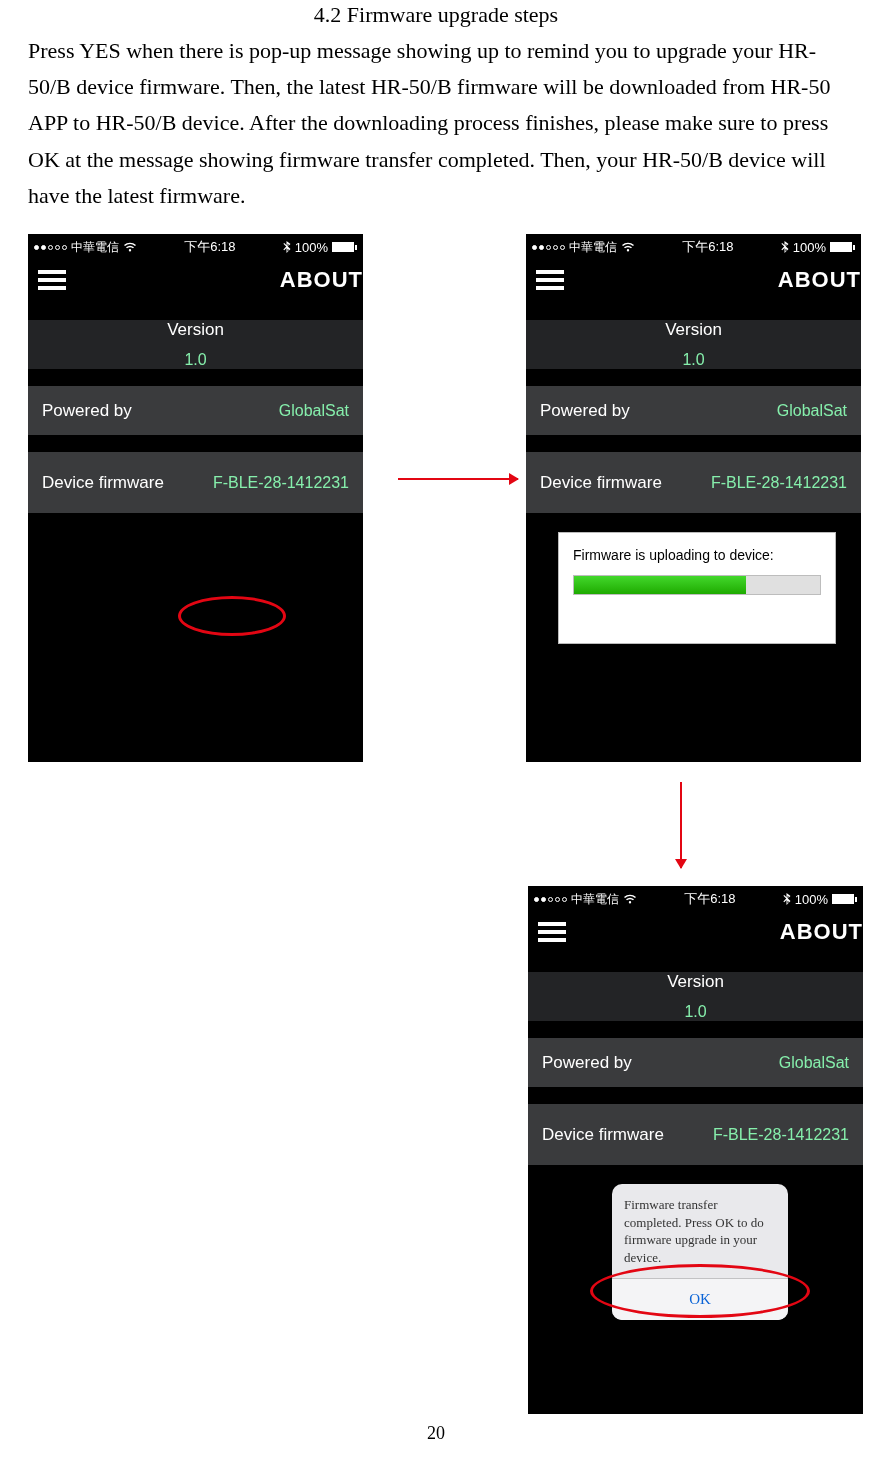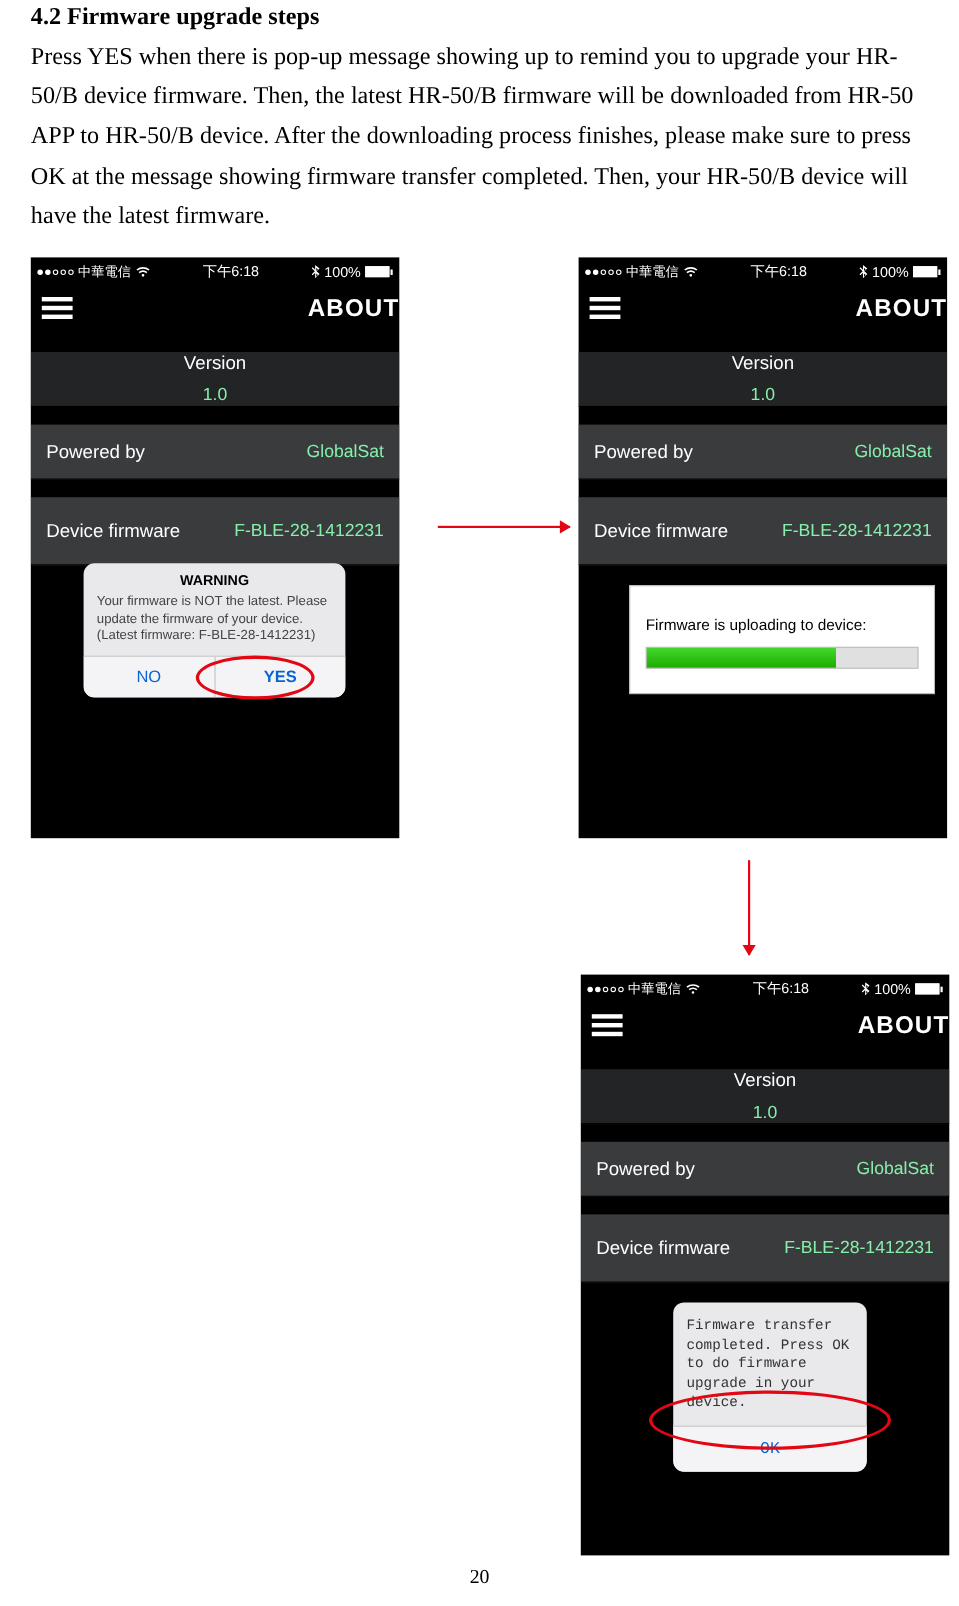--- a/index.html
+++ b/index.html
@@ -6,24 +6,25 @@
   body {
     background: #fff;
     font-family: "Times New Roman", Times, serif;
     width: 872px;
     min-height: 1460px;
     position: relative;
     padding: 0 28px;
     color: #000;
   }
   .section-title {
-    font-weight: bold;
+    font-weight: normal;
     font-size: 22px;
     margin-top: 0;
     line-height: 1.4;
+    text-align: center;
   }
   .body-text {
     font-size: 22px;
     line-height: 1.65;
     margin-top: 2px;
   }
   .figures-area {
     position: relative;
     margin-top: 20px;
     width: 100%;
@@ -135,27 +136,27 @@
   .red-circle {
     position: absolute;
     border: 3px solid #e30613;
     border-radius: 50%;
     pointer-events: none;
   }
 
   
   .progress-box {
     position: absolute;
-    left: 46px;
+    left: 32px;
     top: 298px;
     width: 278px;
-    height: 99px;
+    height: 112px;
     background: #fff;
     border: 1px solid #bbb;
-    padding: 27px 14px;
+    padding: 14px 14px;
     color: #000;
   }
   .progress-box .ptxt { font-size: 14px; margin-bottom: 12px; }
   .progress-bar-outer {
     width: 100%;
     height: 20px;
     background: #e0e0e0;
     border: 1px solid #bdbdbd;
   }
   .progress-bar-inner {
@@ -166,21 +167,21 @@
 
   
   .dialog2 {
     position: absolute;
     left: 84px;
     top: 298px;
     width: 176px;
     background: #e9e9ec;
     border-radius: 10px;
     overflow: hidden;
-    font-family: Liberation Mono, monospace;
+    font-family: Liberation Serif, serif;
     color: #333;
   }
   .dialog2 .d-body {
     font-size: 13px;
     padding: 12px 12px 12px;
     line-height: 1.35;
   }
   .dialog2 .d-btn-row {
     border-top: 1px solid #c2c2c4;
     text-align: center;
@@ -287,28 +288,20 @@
     <div class="row-gap"></div>
     <div class="row row-med">
       <span class="row-label">Powered by</span>
       <span class="row-value">GlobalSat</span>
     </div>
     <div class="row-gap"></div>
     <div class="row row-med firmware-row">
       <span class="row-label">Device firmware</span>
       <span class="row-value">F-BLE-28-1412231</span>
     </div>
-    <div class="dialog">
-      <div class="d-title">WARNING</div>
-      <div class="d-body">Your firmware is NOT the latest. Please update the firmware of your device. (Latest firmware: F-BLE-28-1412231)</div>
-      <div class="d-buttons">
-        <div class="d-btn">NO</div>
-        <div class="d-btn" style="font-weight:600">YES</div>
-      </div>
-    </div>
     <div class="red-circle" style="left:150px; top:362px; width:108px; height:40px;"></div>
   </div>
 
   <div class="arrow-h"></div>
 
   <div class="phone phone2">
     <div class="status-bar">
       <div class="status-left">
         <span class="signal-dots">
           <span class="sdot filled"></span>

